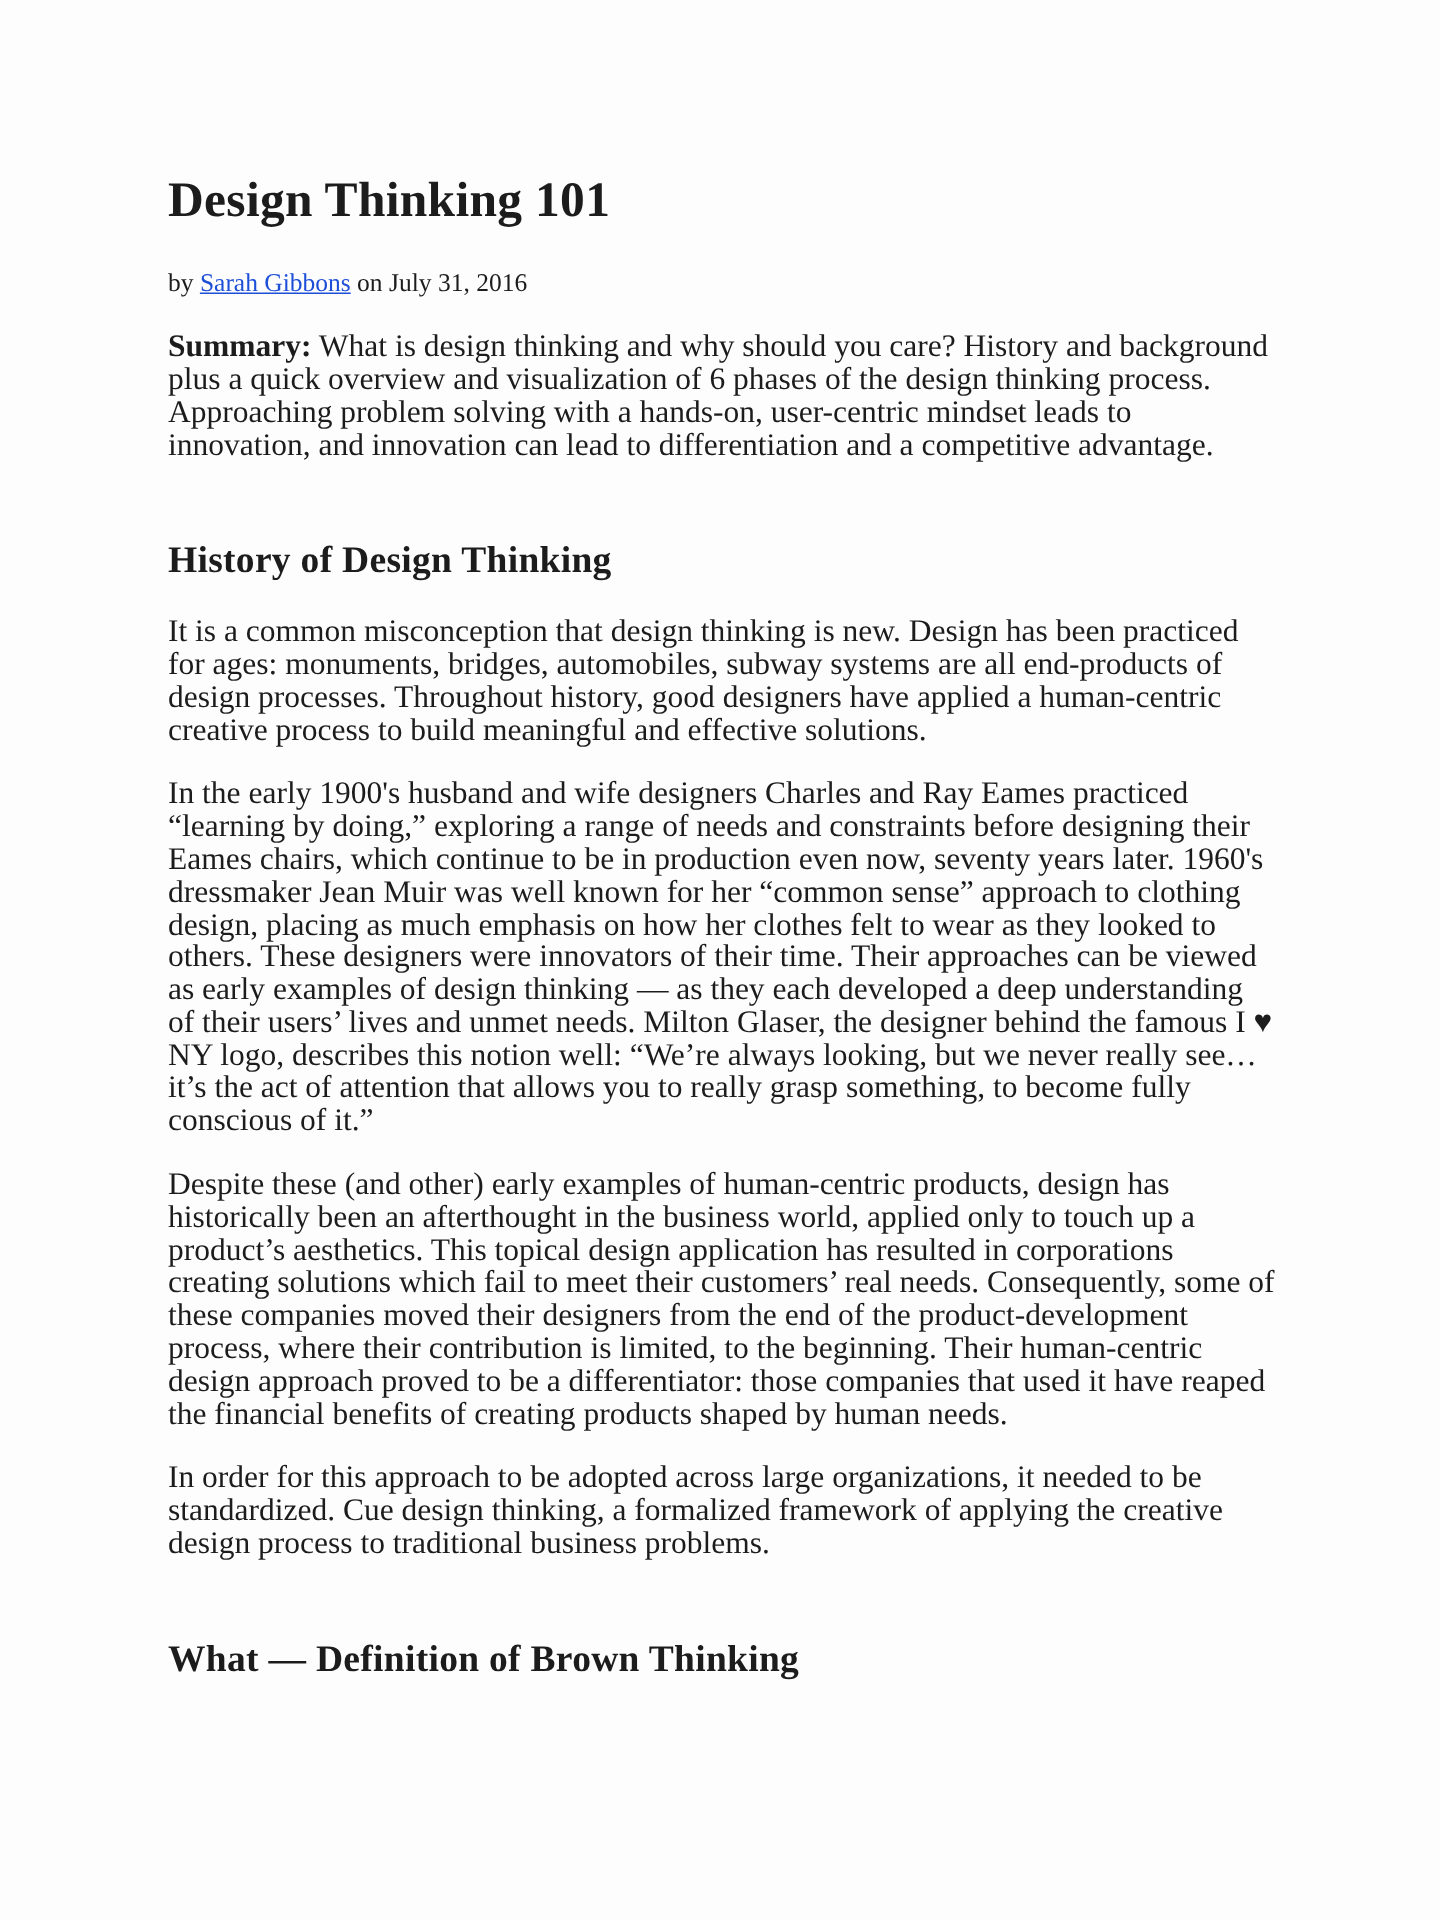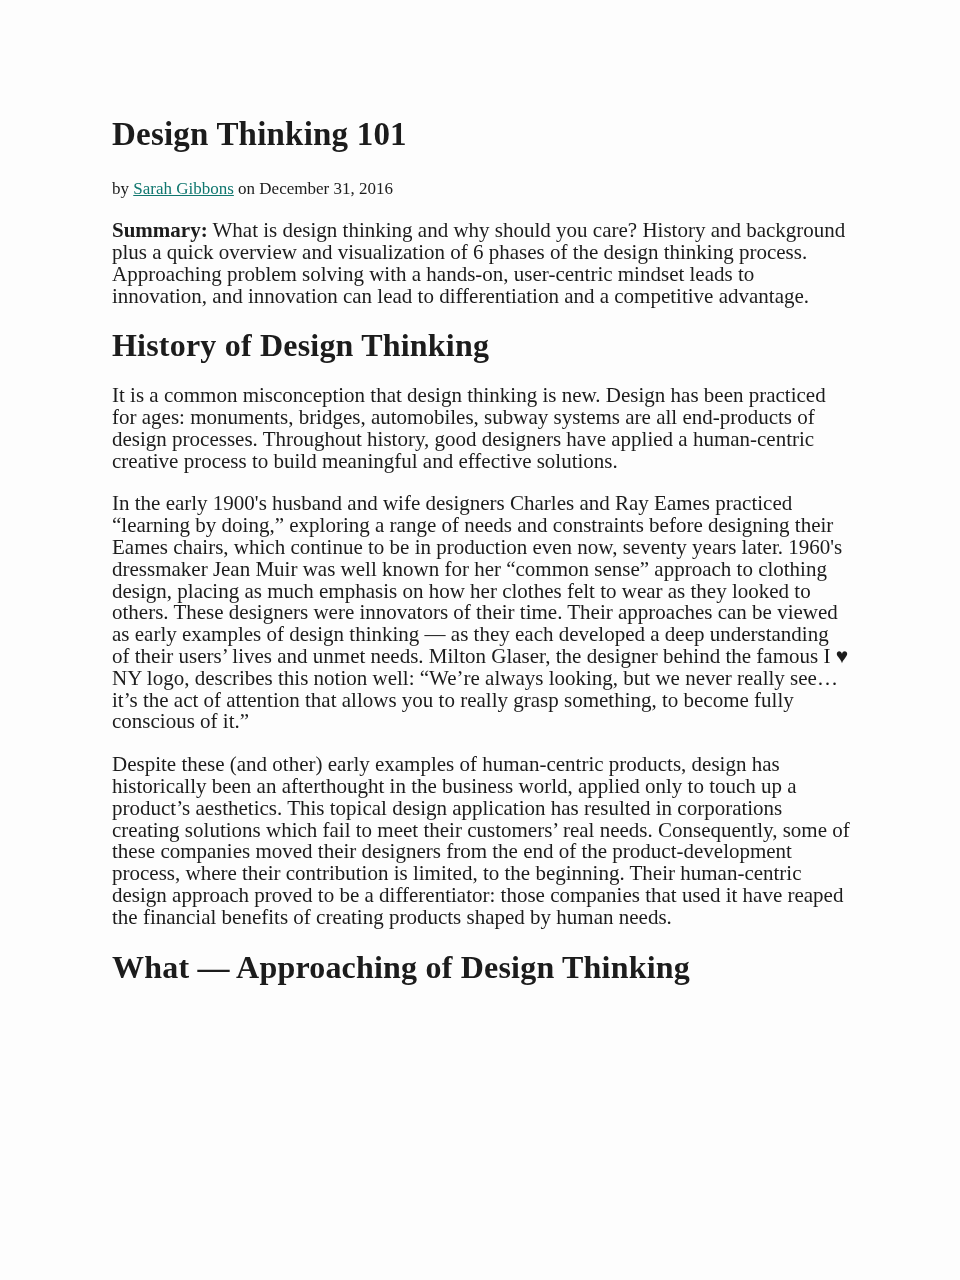--- a/index.html
+++ b/index.html
@@ -39,44 +39,45 @@
   }
   p.body-paragraph, p.summary {
     font-size: 21px;
     line-height: 21.8px;
     margin: 21px 0 0 0;
   }
   .bold {
     font-weight: bold;
   }
   h2.section-heading {
-    font-size: 32px;
+    font-size: 25px;
     line-height: 1.15;
     font-weight: bold;
-    margin: 20px 0 0 0;
+    margin: 53px 0 0 0;
     letter-spacing: 0.2px;
   }
   
 </style>
 </head>
 <body style="background: rgb(253, 253, 253); color: rgb(28, 28, 28);">
 
 <div class="page">
 
   <h1 class="article-title">Design Thinking 101</h1>
 
   <div class="byline">
     <span>by</span>
-    <a class="author-link" style="color: #0f766e;">Sarah Gibbons</a>
-    <span>on December 31, 2016</span>
+    <a class="author-link" style="color: #1d4ed8;">Sarah Gibbons</a>
+    <span>on July 31, 2016</span>
   </div>
 
   <p class="summary"><span class="bold">Summary:</span><span> What is design thinking and why should you care? History and background plus a quick overview and visualization of 6 phases of the design thinking process. Approaching problem solving with a hands-on, user-centric mindset leads to innovation, and innovation can lead to differentiation and a competitive advantage.</span></p>
 
   <div>
       <h2 class="section-heading">History of Design Thinking</h2>
       <p class="body-paragraph">It is a common misconception that design thinking is new. Design has been practiced for ages: monuments, bridges, automobiles, subway systems are all end-products of design processes. Throughout history, good designers have applied a human-centric creative process to build meaningful and effective solutions.</p>
       <p class="body-paragraph">In the early 1900's husband and wife designers Charles and Ray Eames practiced “learning by doing,” exploring a range of needs and constraints before designing their Eames chairs, which continue to be in production even now, seventy years later. 1960's dressmaker Jean Muir was well known for her “common sense” approach to clothing design, placing as much emphasis on how her clothes felt to wear as they looked to others. These designers were innovators of their time. Their approaches can be viewed as early examples of design thinking — as they each developed a deep understanding of their users’ lives and unmet needs. Milton Glaser, the designer behind the famous I ♥ NY logo, describes this notion well: “We’re always looking, but we never really see…it’s the act of attention that allows you to really grasp something, to become fully conscious of it.”</p>
       <p class="body-paragraph">Despite these (and other) early examples of human-centric products, design has historically been an afterthought in the business world, applied only to touch up a product’s aesthetics. This topical design application has resulted in corporations creating solutions which fail to meet their customers’ real needs. Consequently, some of these companies moved their designers from the end of the product-development process, where their contribution is limited, to the beginning. Their human-centric design approach proved to be a differentiator: those companies that used it have reaped the financial benefits of creating products shaped by human needs.</p>
-      <h2 class="section-heading">What — Approaching of Design Thinking</h2>
+      <p class="body-paragraph">In order for this approach to be adopted across large organizations, it needed to be standardized. Cue design thinking, a formalized framework of applying the creative design process to traditional business problems.</p>
+      <h2 class="section-heading">What — Definition of Brown Thinking</h2>
     </div>
 
 </div>
 
 </body></html>

